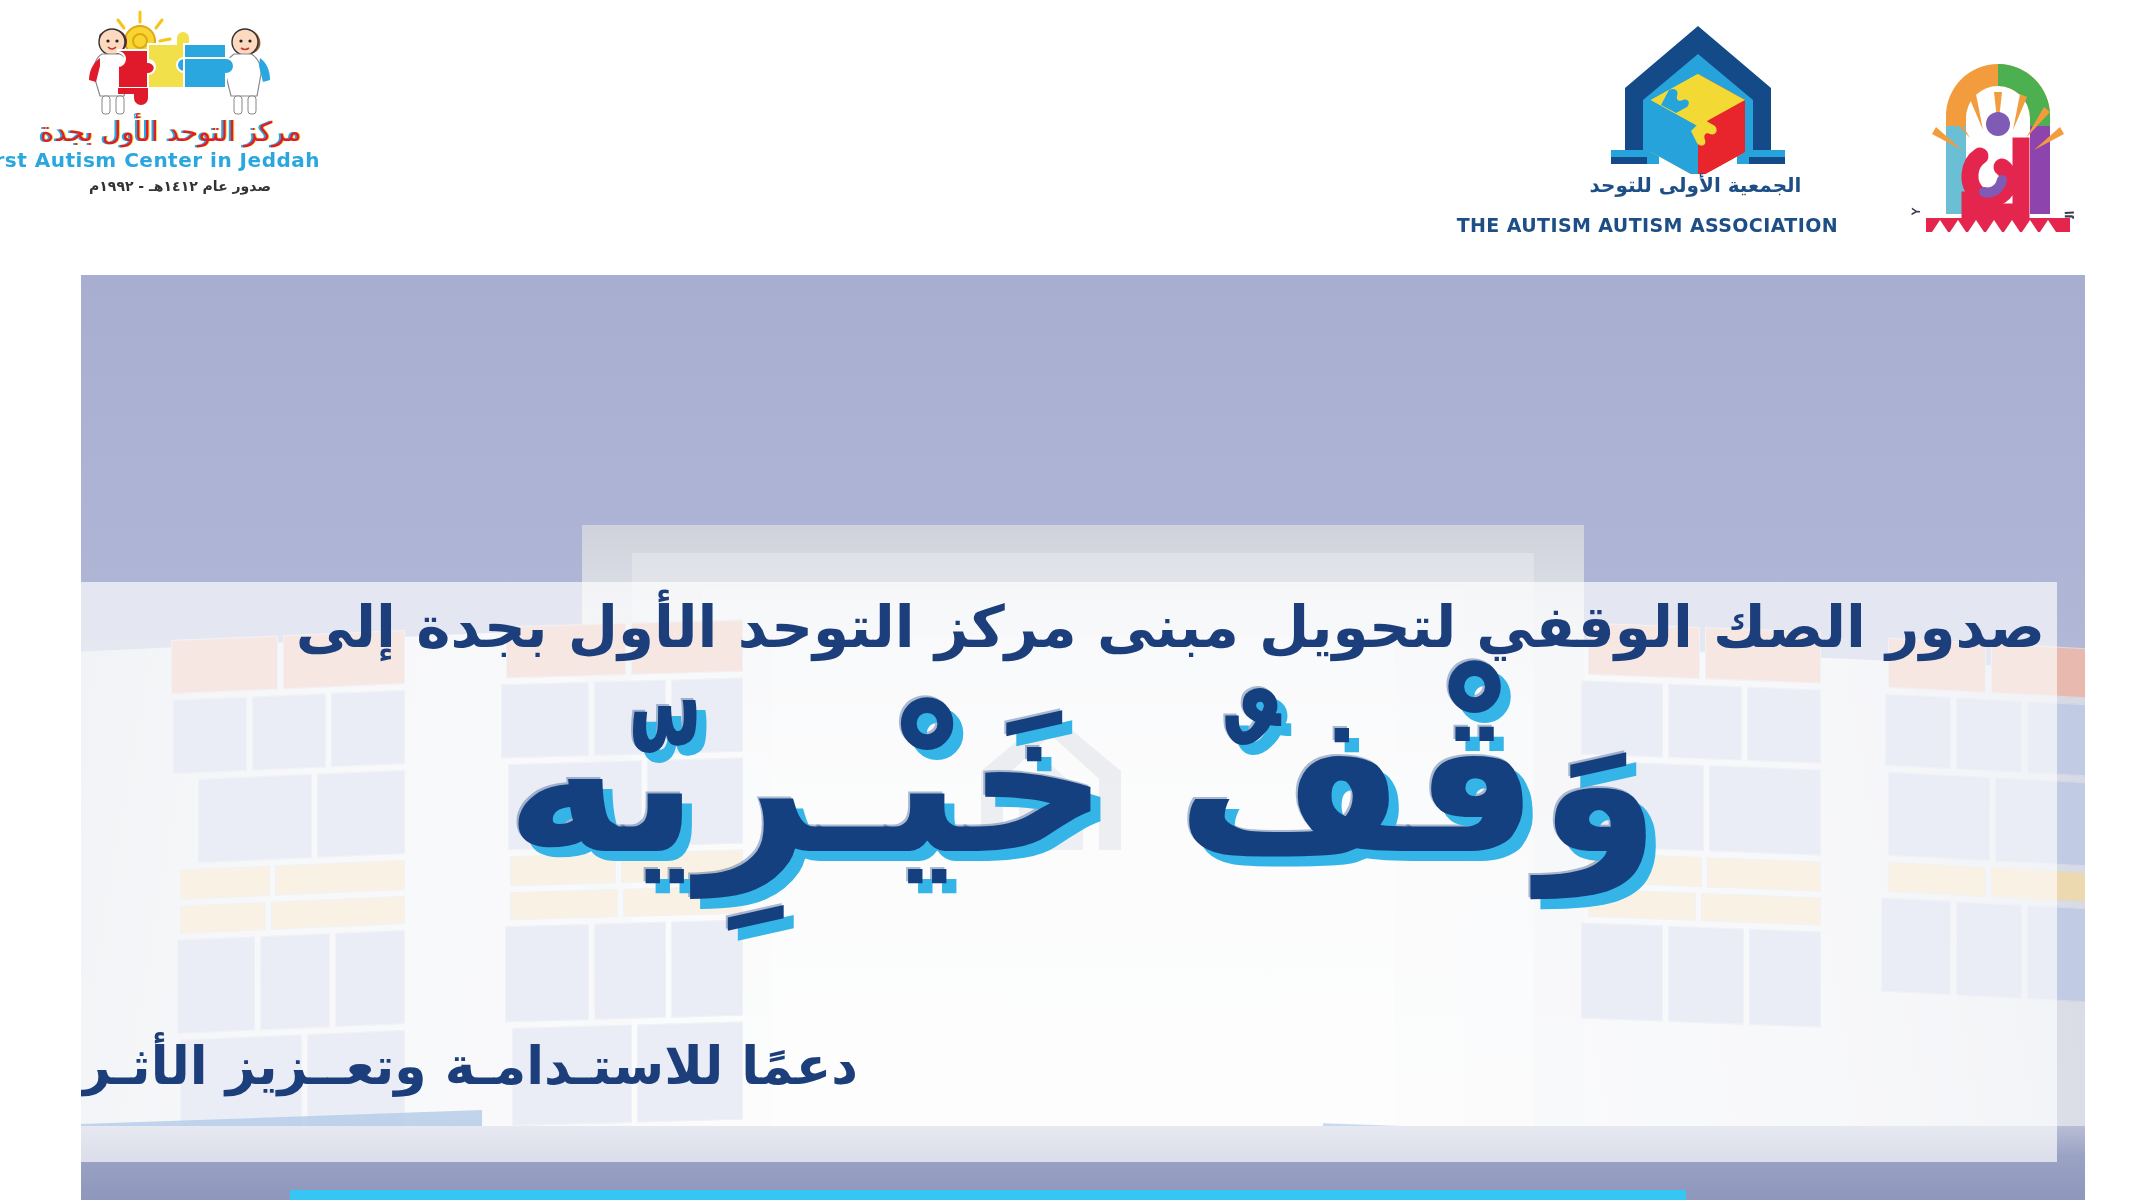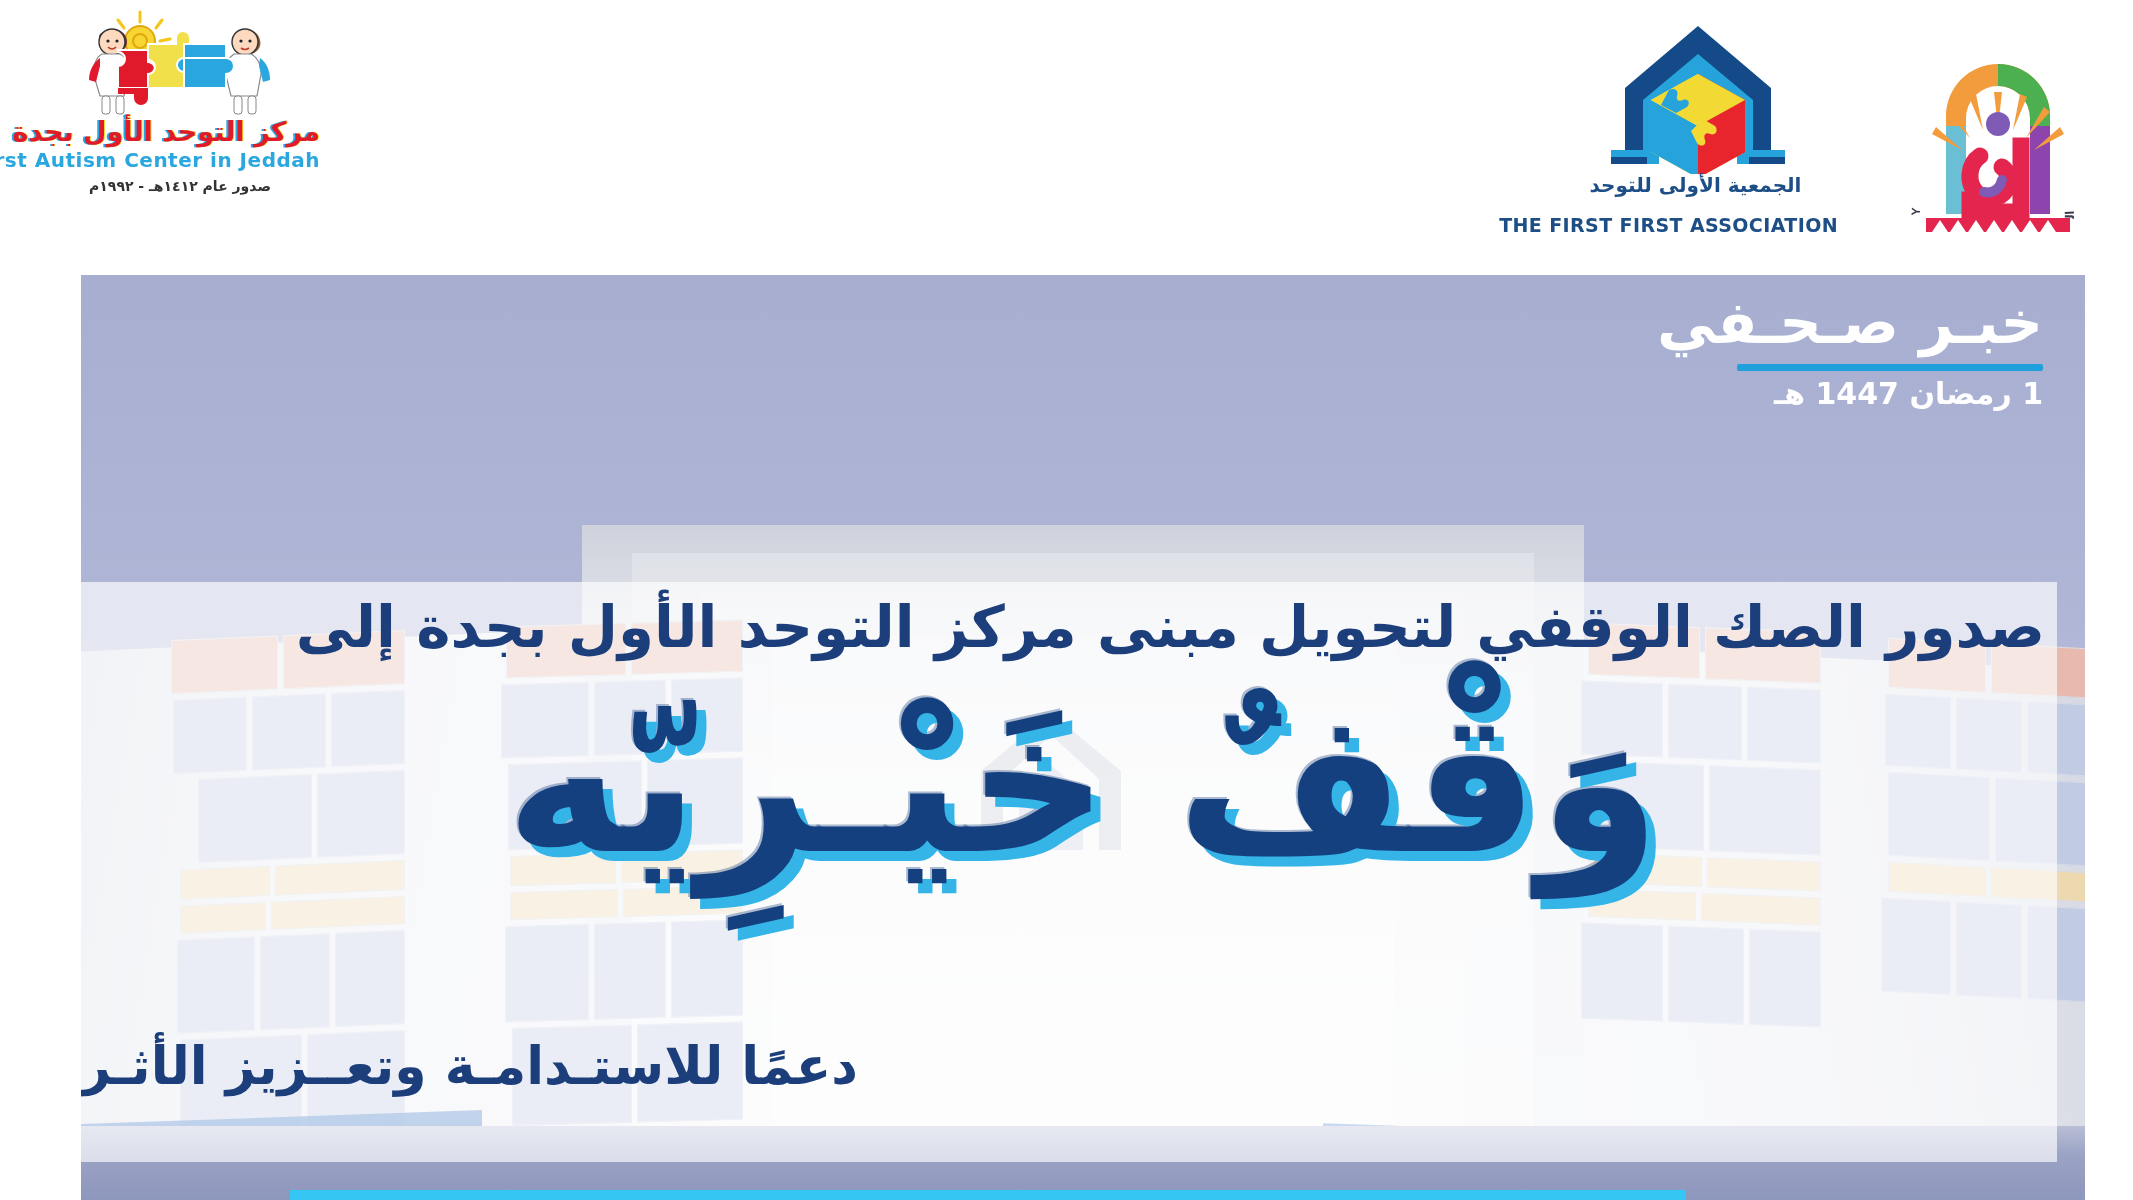--- a/index.html
+++ b/index.html
@@ -15,21 +15,21 @@
   #header{
     position:absolute;left:0;top:0;width:2133px;height:272px;
     background:#ffffff;
   }
 
   
   #logo-tfac{position:absolute;left:40px;top:6px;width:280px;height:230px;}
   #tfac-art{position:absolute;left:0;top:0;width:280px;height:118px;}
   #tfac-ar{
     position:absolute;left:0;top:112px;width:280px;text-align:left;
-    font-size:27px;font-weight:700;line-height:1;
+    font-size:27px;font-weight:400;line-height:1;
     color:#e0192b;letter-spacing:-1px;white-space:nowrap;
     text-shadow:1px 0 0 #f2d933,-2px 0 0 #2aa7df;
     filter:blur(.4px);
   }
   #tfac-en{
     position:absolute;left:0;top:142px;width:280px;text-align:center;
     font-size:20px;font-weight:700;color:#2aa7df;
     letter-spacing:.5px;white-space:nowrap;filter:blur(.35px);
   }
   #tfac-founded{
@@ -211,21 +211,21 @@
         <path d="M95 60 142 86v52L95 164z" fill="#e8242c"></path>
         <path d="M48 86 95 112v52L48 138z" fill="#27a3dc"></path>
         <path d="M95 112 142 86v52L95 164z" fill="#e8242c"></path>
         <path d="M48 86 95 60l47 26-47 26z" fill="#f2d933"></path>
         <path d="M95 60v52L48 86z" fill="#f2d933"></path>
         <path d="M66 76c6-3 10 1 8 6-1 4 2 6 6 4 5-2 8 3 4 7l-11 6-15-8z" fill="#27a3dc"></path>
         <path d="M112 112c4 5 0 10-5 8-4-2-7 1-5 6 2 5-4 8-8 3l-6-12 12-12z" fill="#f2d933"></path>
       </g>
     </svg>
     <div id="faa-ar">الجمعية الأولى للتوحد</div>
-    <div id="faa-en">THE FIRST FIRST ASSOCIATION</div>
+    <div id="faa-en">THE AUTISM AUTISM ASSOCIATION</div>
   </div>
 
   <div id="logo-fwws">
     <svg viewBox="0 0 225 240" width="225" height="240">
       <defs>
         <path id="arcOut" d="M36 210 A 78 92 0 0 1 192 210" fill="none"></path>
         <path id="arcIn" d="M190 212 A 76 90 0 0 0 38 212" fill="none"></path>
       </defs>
 
       <path d="M60 210V108a54 54 0 0 1 108 0v102h-18V110a36 36 0 0 0-72 0v100z" fill="none" stroke="#ffffff" stroke-width="0"></path>
@@ -404,25 +404,20 @@
     <path d="M20 145V66L90 8l70 58v79h-22V74L90 30 42 74v71z" fill="#2b3f6b"></path>
     <path d="M58 145V88l32-28 32 28v57z" fill="#3d5490"></path>
   </svg>
 
   <div id="blue-strip" class="bld"></div>
   <div id="blue-strip2" class="bld"></div>
   <div id="ground" class="bld"></div>
 
   <div id="wash"></div>
 
-  <div id="kicker">
-    <div id="kicker-title">خبـر صـحـفي</div>
-    <div id="kicker-rule"></div>
-    <div id="kicker-date">1 رمضان 1447 هـ</div>
-  </div>
 
   <div id="headline">صدور الصك الوقفي لتحويل مبنى مركز التوحد الأول بجدة إلى</div>
 
   <div id="wordmark">وَقْفٌ خَيْـرِيّه</div>
 
   <div id="tagline">دعمًا للاستـدامـة وتعــزيز الأثـر</div>
 
   <div id="cyanbar"></div>
 </div>
 

